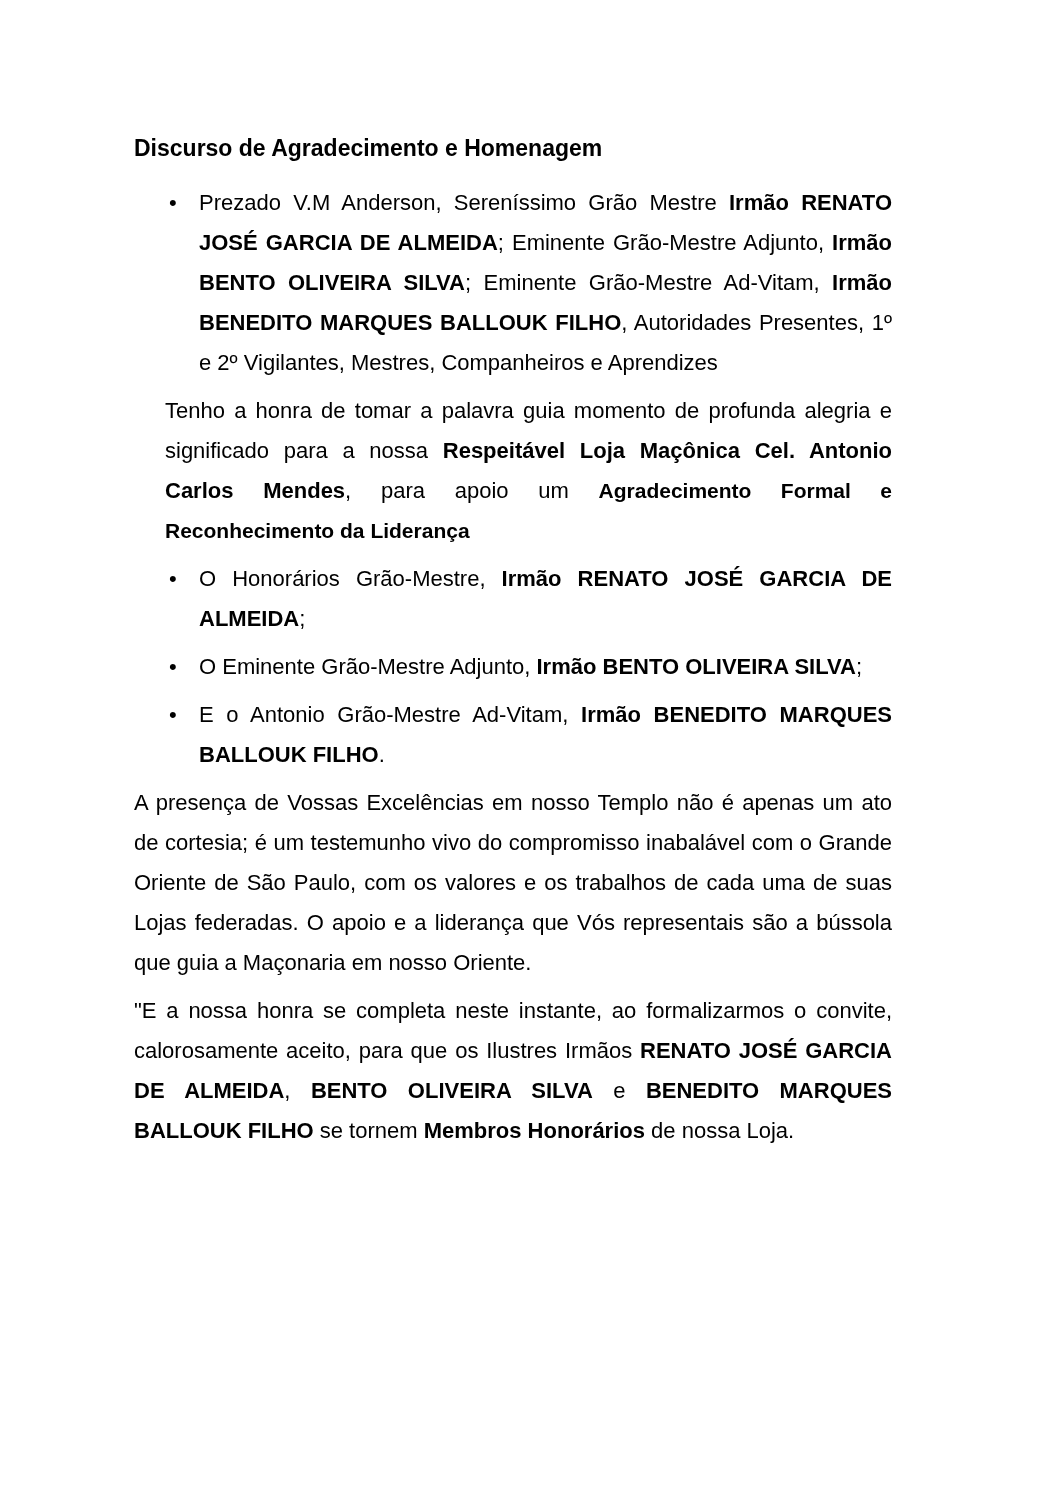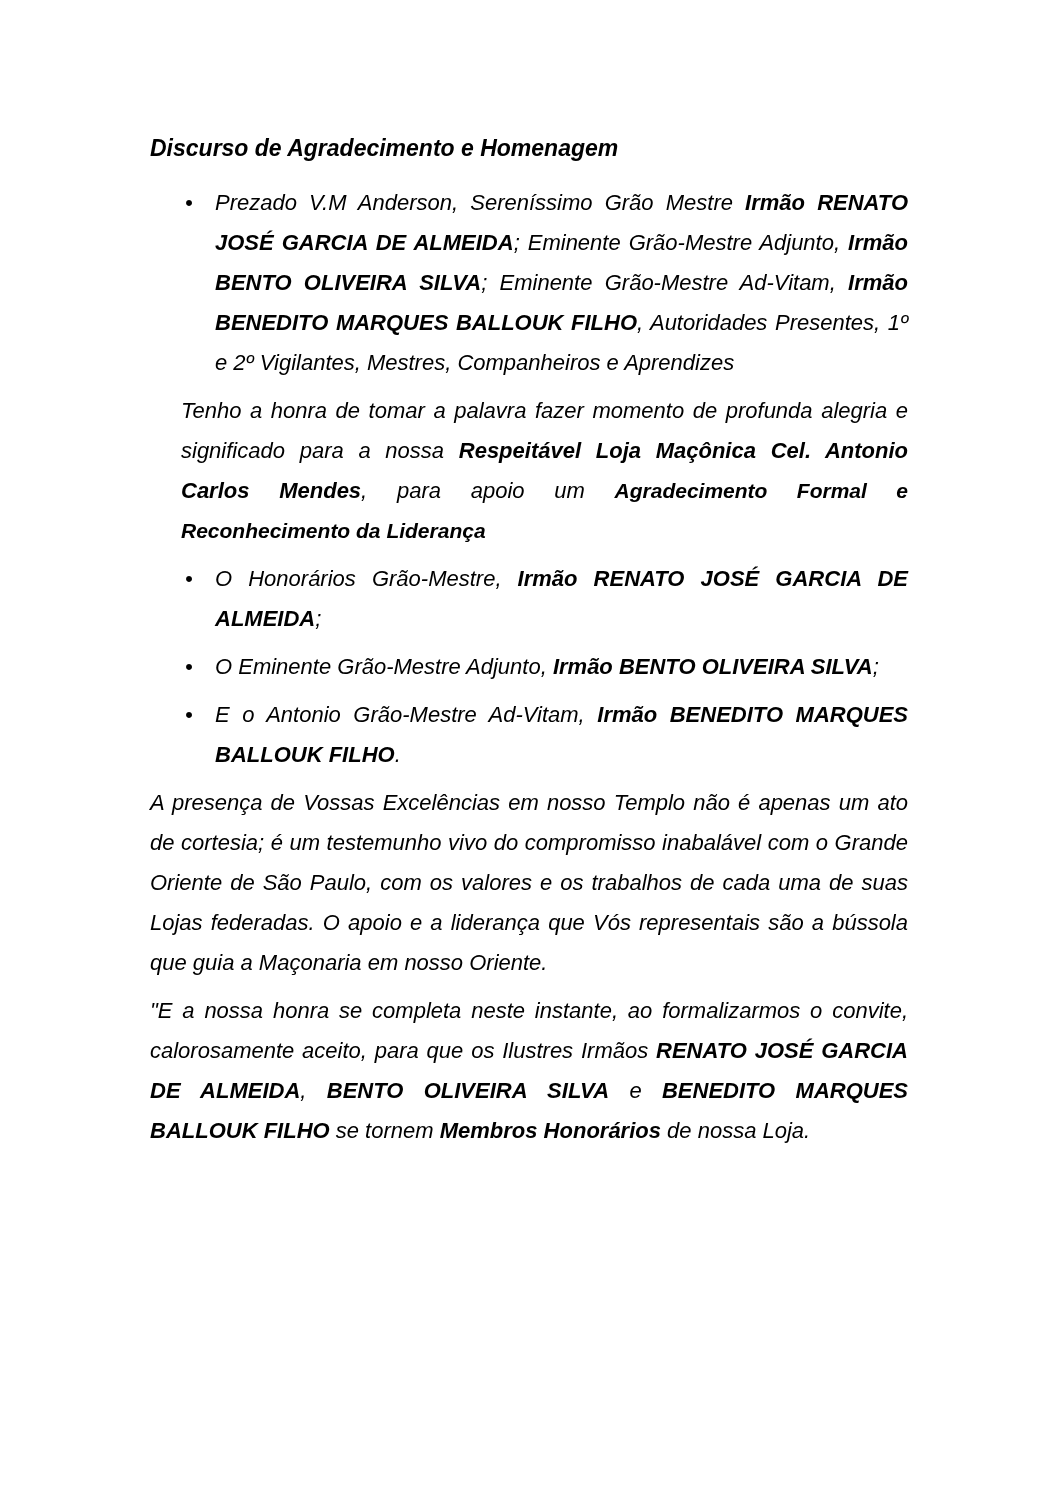--- a/index.html
+++ b/index.html
@@ -10,26 +10,25 @@
   body {
     width: 1058px;
     height: 1497px;
     position: relative;
     font-family: "Liberation Sans", "DejaVu Sans", sans-serif;
     color: #000000;
     overflow: hidden;
   }
   .doc {
     position: absolute;
-    left: 150px;
+    left: 134px;
     top: 128px;
     width: 758px;
     font-size: 22px;
     line-height: 40px;
-    font-style: italic;
   }
   .heading {
     font-weight: 700;
     font-size: 23px;
     text-align: left;
     margin: 0 0 15px 0;
   }
   .para {
     text-align: justify;
     margin: 0 0 8px 0;
@@ -54,20 +53,20 @@
     font-size: 21px;
   }
 </style>
 </head>
 <body>
 
 <div class="doc">
   <div class="heading">Discurso de Agradecimento e Homenagem</div>
   <div>
       <div class="bullet"><span class="marker">•</span><span class="">Prezado V.M Anderson, Sereníssimo Grão Mestre </span><span class="b">Irmão RENATO JOSÉ GARCIA DE ALMEIDA</span><span class="">; Eminente Grão-Mestre Adjunto, </span><span class="b">Irmão BENTO OLIVEIRA SILVA</span><span class="">; Eminente Grão-Mestre Ad-Vitam, </span><span class="b">Irmão BENEDITO MARQUES BALLOUK FILHO</span><span class="">, Autoridades Presentes, 1º e 2º Vigilantes, Mestres, Companheiros e Aprendizes</span></div>
-      <div class="para indent"><span class="">Tenho a honra de tomar a palavra fazer momento de profunda alegria e significado para a nossa </span><span class="b">Respeitável Loja Maçônica Cel. Antonio Carlos Mendes</span><span class="">, para apoio um </span><span class="b sm">Agradecimento Formal e Reconhecimento da Liderança</span></div>
+      <div class="para indent"><span class="">Tenho a honra de tomar a palavra guia momento de profunda alegria e significado para a nossa </span><span class="b">Respeitável Loja Maçônica Cel. Antonio Carlos Mendes</span><span class="">, para apoio um </span><span class="b sm">Agradecimento Formal e Reconhecimento da Liderança</span></div>
       <div class="bullet"><span class="marker">•</span><span class="">O Honorários Grão-Mestre, </span><span class="b">Irmão RENATO JOSÉ GARCIA DE ALMEIDA</span><span class="">;</span></div>
       <div class="bullet"><span class="marker">•</span><span class="">O Eminente Grão-Mestre Adjunto, </span><span class="b">Irmão BENTO OLIVEIRA SILVA</span><span class="">;</span></div>
       <div class="bullet"><span class="marker">•</span><span class="">E o Antonio Grão-Mestre Ad-Vitam, </span><span class="b">Irmão BENEDITO MARQUES BALLOUK FILHO</span><span class="">.</span></div>
       <div class="para"><span class="">A presença de Vossas Excelências em nosso Templo não é apenas um ato de cortesia; é um testemunho vivo do compromisso inabalável com o Grande Oriente de São Paulo, com os valores e os trabalhos de cada uma de suas Lojas federadas. O apoio e a liderança que Vós representais são a bússola que guia a Maçonaria em nosso Oriente.</span></div>
       <div class="para"><span class="">"E a nossa honra se completa neste instante, ao formalizarmos o convite, calorosamente aceito, para que os Ilustres Irmãos </span><span class="b">RENATO JOSÉ GARCIA DE ALMEIDA</span><span class="">, </span><span class="b">BENTO OLIVEIRA SILVA</span><span class=""> e </span><span class="b">BENEDITO MARQUES BALLOUK FILHO</span><span class=""> se tornem </span><span class="b">Membros Honorários</span><span class=""> de nossa Loja.</span></div>
     </div>
 </div>
 
 </body></html>

